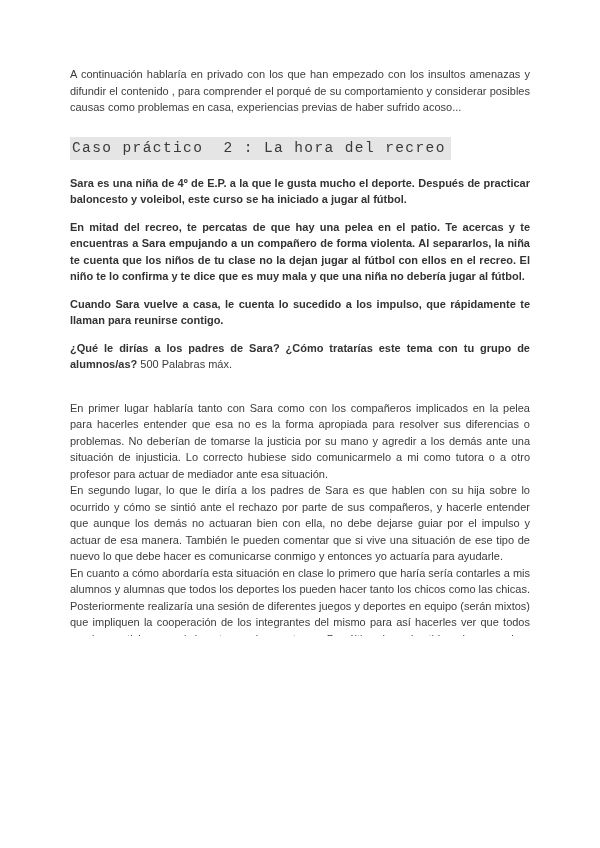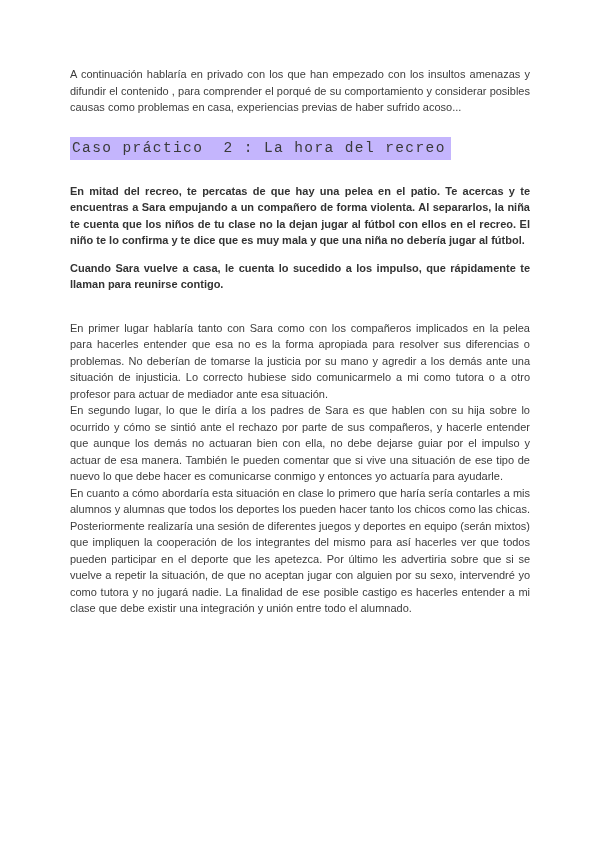--- a/index.html
+++ b/index.html
@@ -21,27 +21,27 @@
   .body-text {
     font-size: 11px;
     line-height: 16.5px;
     text-align: justify;
     margin: 0;
   }
   .intro-block { margin-bottom: 0; }
   .case-heading {
     display: inline-block;
     margin-top: 21px;
-    margin-bottom: 12px;
+    margin-bottom: 0;
     font-family: "Liberation Mono", "DejaVu Sans Mono", monospace;
     font-size: 14.5px;
     font-weight: 400;
     letter-spacing: 1.4px;
     color: #3a3a3a;
-    background: #c4b5fd;
+    background: #e5e5e5;
     padding: 3px 5px 4px 2px;
     white-space: pre-wrap;
   }
   .bold-para {
     font-weight: 700;
     color: #333333;
     margin-top: 11px;
   }
   .first-bold { margin-top: 15px; }
   .answer-para { }
@@ -58,22 +58,27 @@
 
   <div class="intro-block">
     <p class="body-text">A continuación hablaría en privado con los que han empezado con los insultos amenazas y difundir el contenido , para comprender el porqué de su comportamiento y considerar posibles causas como problemas en casa, experiencias previas de haber sufrido acoso...</p>
   </div>
 
   <div>
     <span class="case-heading">Caso práctico  2 : La hora del recreo</span>
   </div>
 
   <div>
+    <p class="body-text bold-para first-bold">Sara es una niña de 4º de E.P. a la que le gusta mucho el deporte. Después de practicar baloncesto y voleibol, este curso se ha iniciado a jugar al fútbol.</p>
     <p class="body-text bold-para">En mitad del recreo, te percatas de que hay una pelea en el patio. Te acercas y te encuentras a Sara empujando a un compañero de forma violenta. Al separarlos, la niña te cuenta que los niños de tu clase no la dejan jugar al fútbol con ellos en el recreo. El niño te lo confirma y te dice que es muy mala y que una niña no debería jugar al fútbol.</p>
     <p class="body-text bold-para">Cuando Sara vuelve a casa, le cuenta lo sucedido a los impulso, que rápidamente te llaman para reunirse contigo.</p>
+    <p class="body-text bold-para">
+      <span>¿Qué le dirías a los padres de Sara? ¿Cómo tratarías este tema con tu grupo de alumnos/as?</span>
+      <span class="question-regular">500 Palabras máx.</span>
+    </p>
   </div>
 
   <div>
     <p class="body-text answer-para first-answer">En primer lugar hablaría tanto con Sara como con los compañeros implicados en la pelea para hacerles entender que esa no es la forma apropiada para resolver sus diferencias o problemas. No deberían de tomarse la justicia por su mano y agredir a los demás ante una situación de injusticia. Lo correcto hubiese sido comunicarmelo a mi como tutora o a otro profesor para actuar de mediador ante esa situación.</p>
     <p class="body-text answer-para">En segundo lugar, lo que le diría a los padres de Sara es que hablen con su hija sobre lo ocurrido y cómo se sintió ante el rechazo por parte de sus compañeros, y hacerle entender que aunque los demás no actuaran bien con ella, no debe dejarse guiar por el impulso y actuar de esa manera. También le pueden comentar que si vive una situación de ese tipo de nuevo lo que debe hacer es comunicarse conmigo y entonces yo actuaría para ayudarle.</p>
     <p class="body-text answer-para">En cuanto a cómo abordaría esta situación en clase lo primero que haría sería contarles a mis alumnos y alumnas que todos los deportes los pueden hacer tanto los chicos como las chicas. Posteriormente realizaría una sesión de diferentes juegos y  deportes en equipo (serán mixtos) que impliquen la cooperación de los integrantes del mismo para así hacerles ver que todos pueden participar en el deporte que les apetezca. Por último les advertiria sobre que si se vuelve a repetir la situación, de que no aceptan jugar con alguien por su sexo, intervendré yo como tutora y no jugará nadie. La finalidad de ese posible castigo es hacerles entender  a mi clase que debe existir una integración y unión entre todo el alumnado.</p>
   </div>
 
 </div>
 

